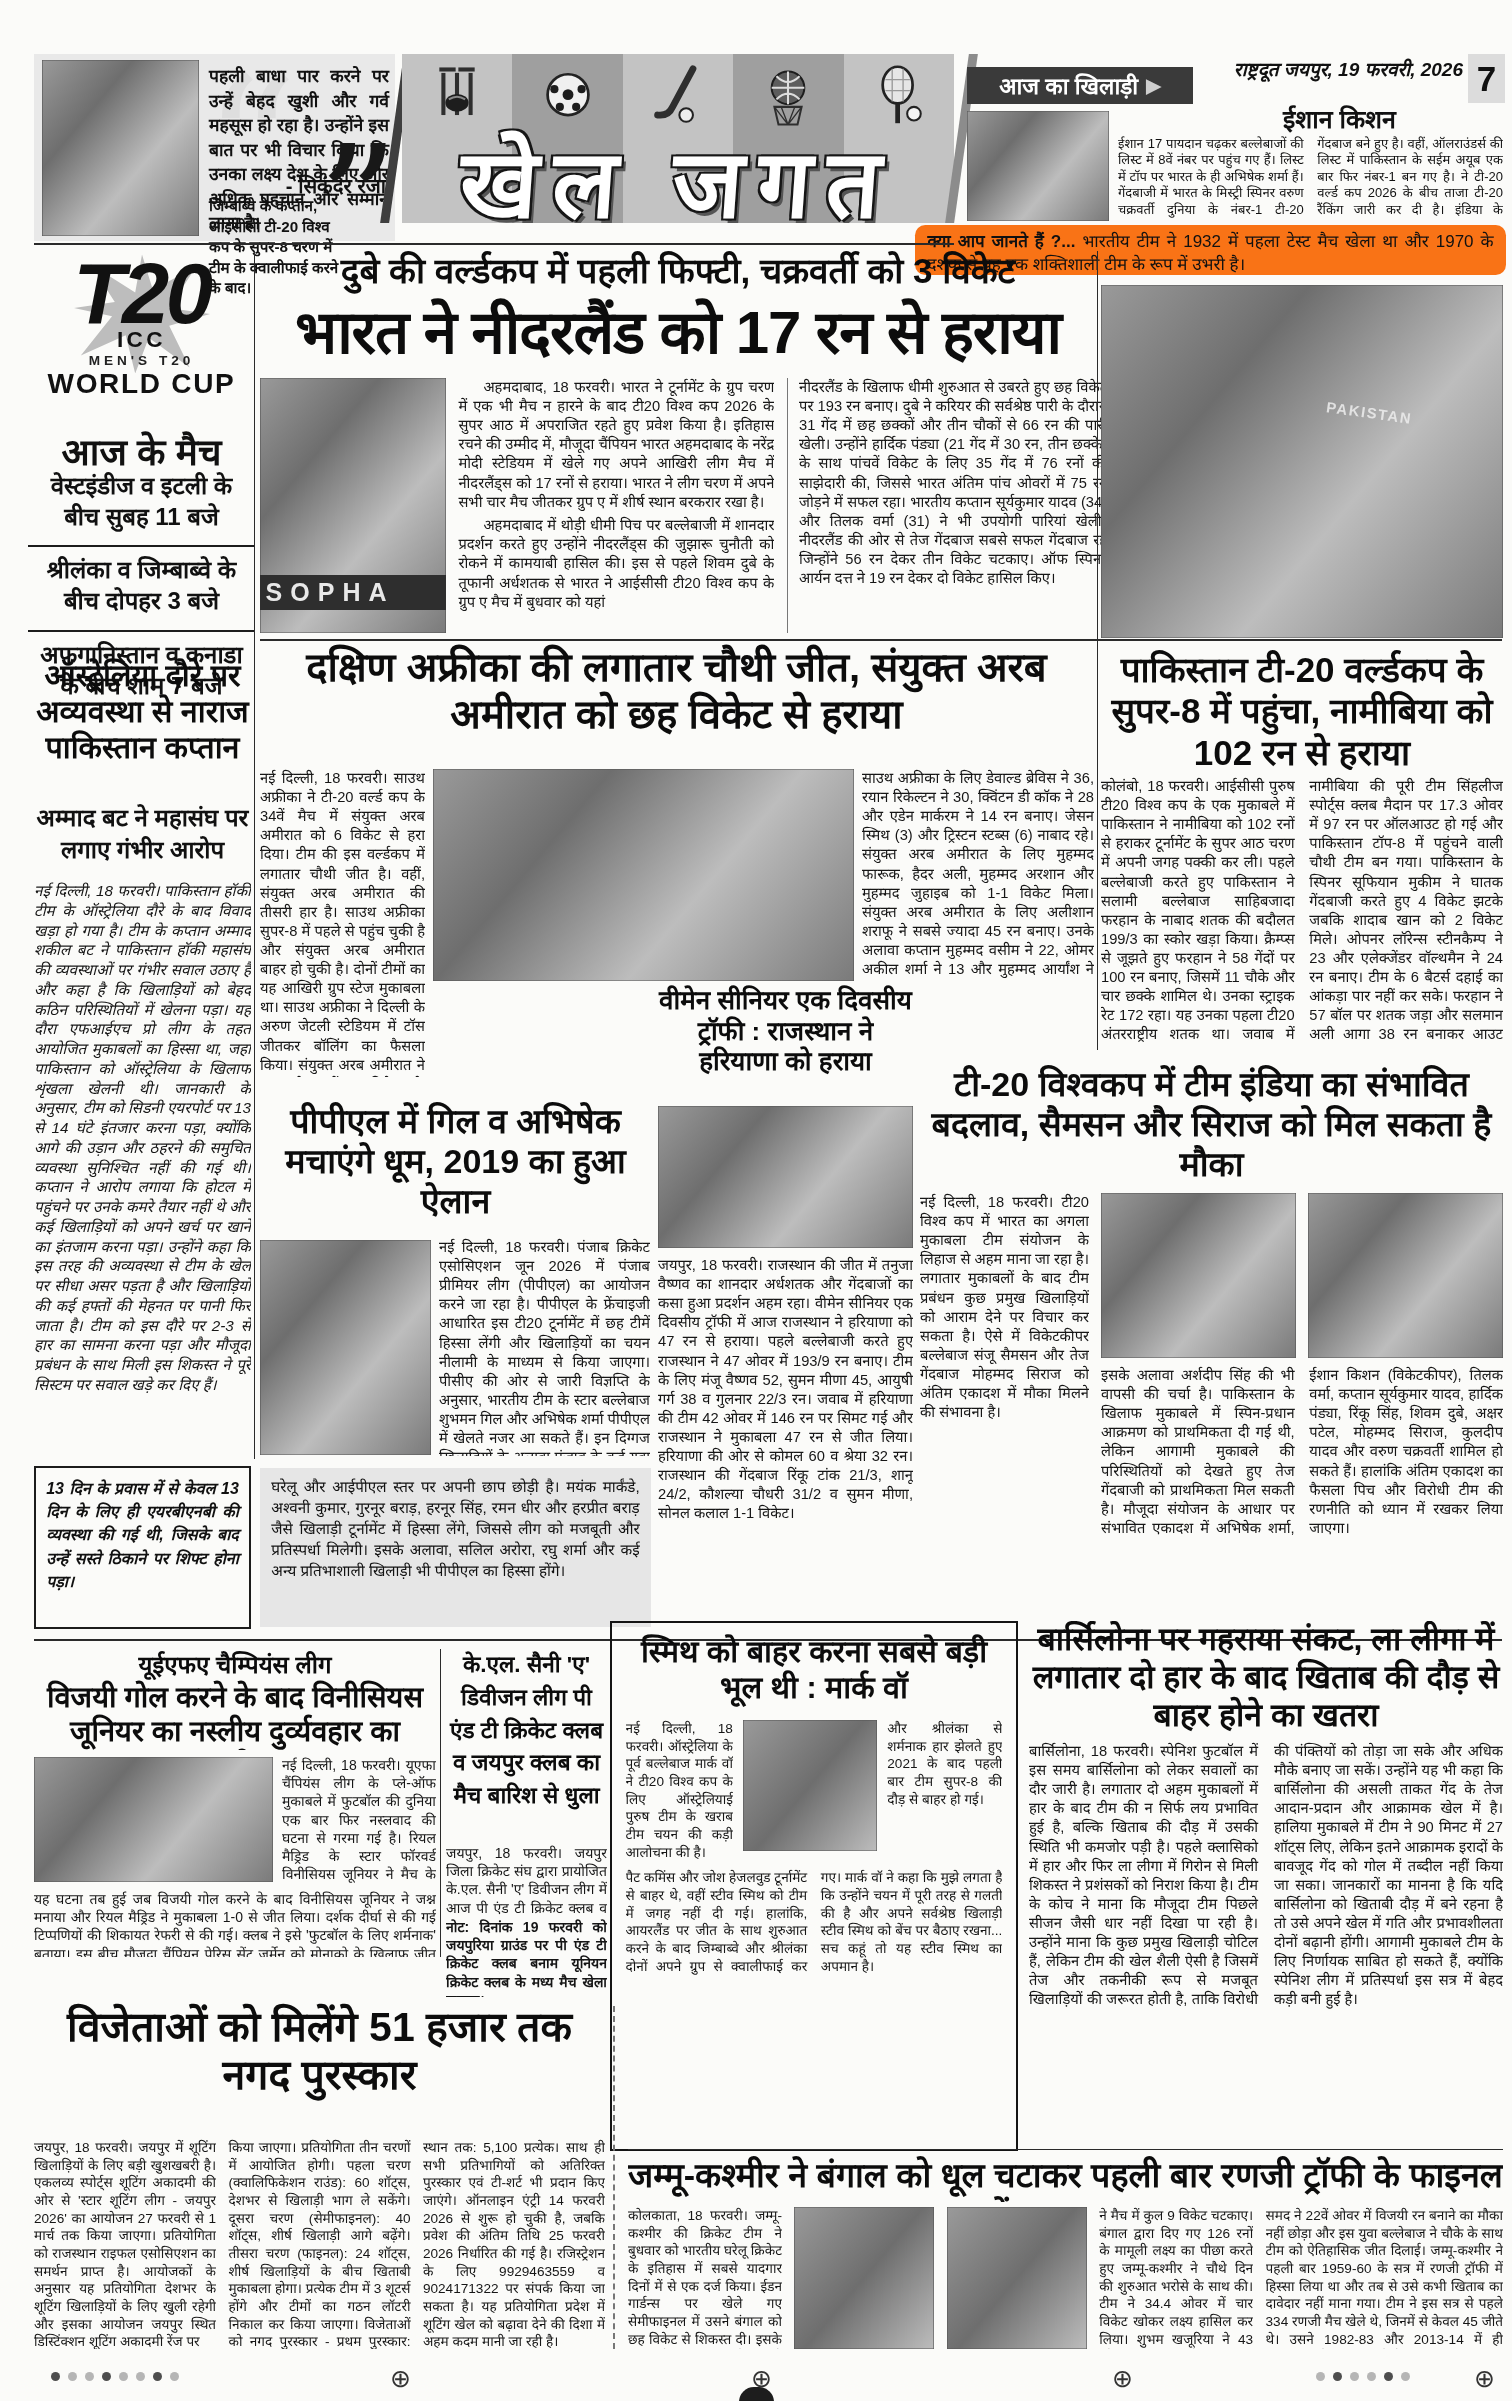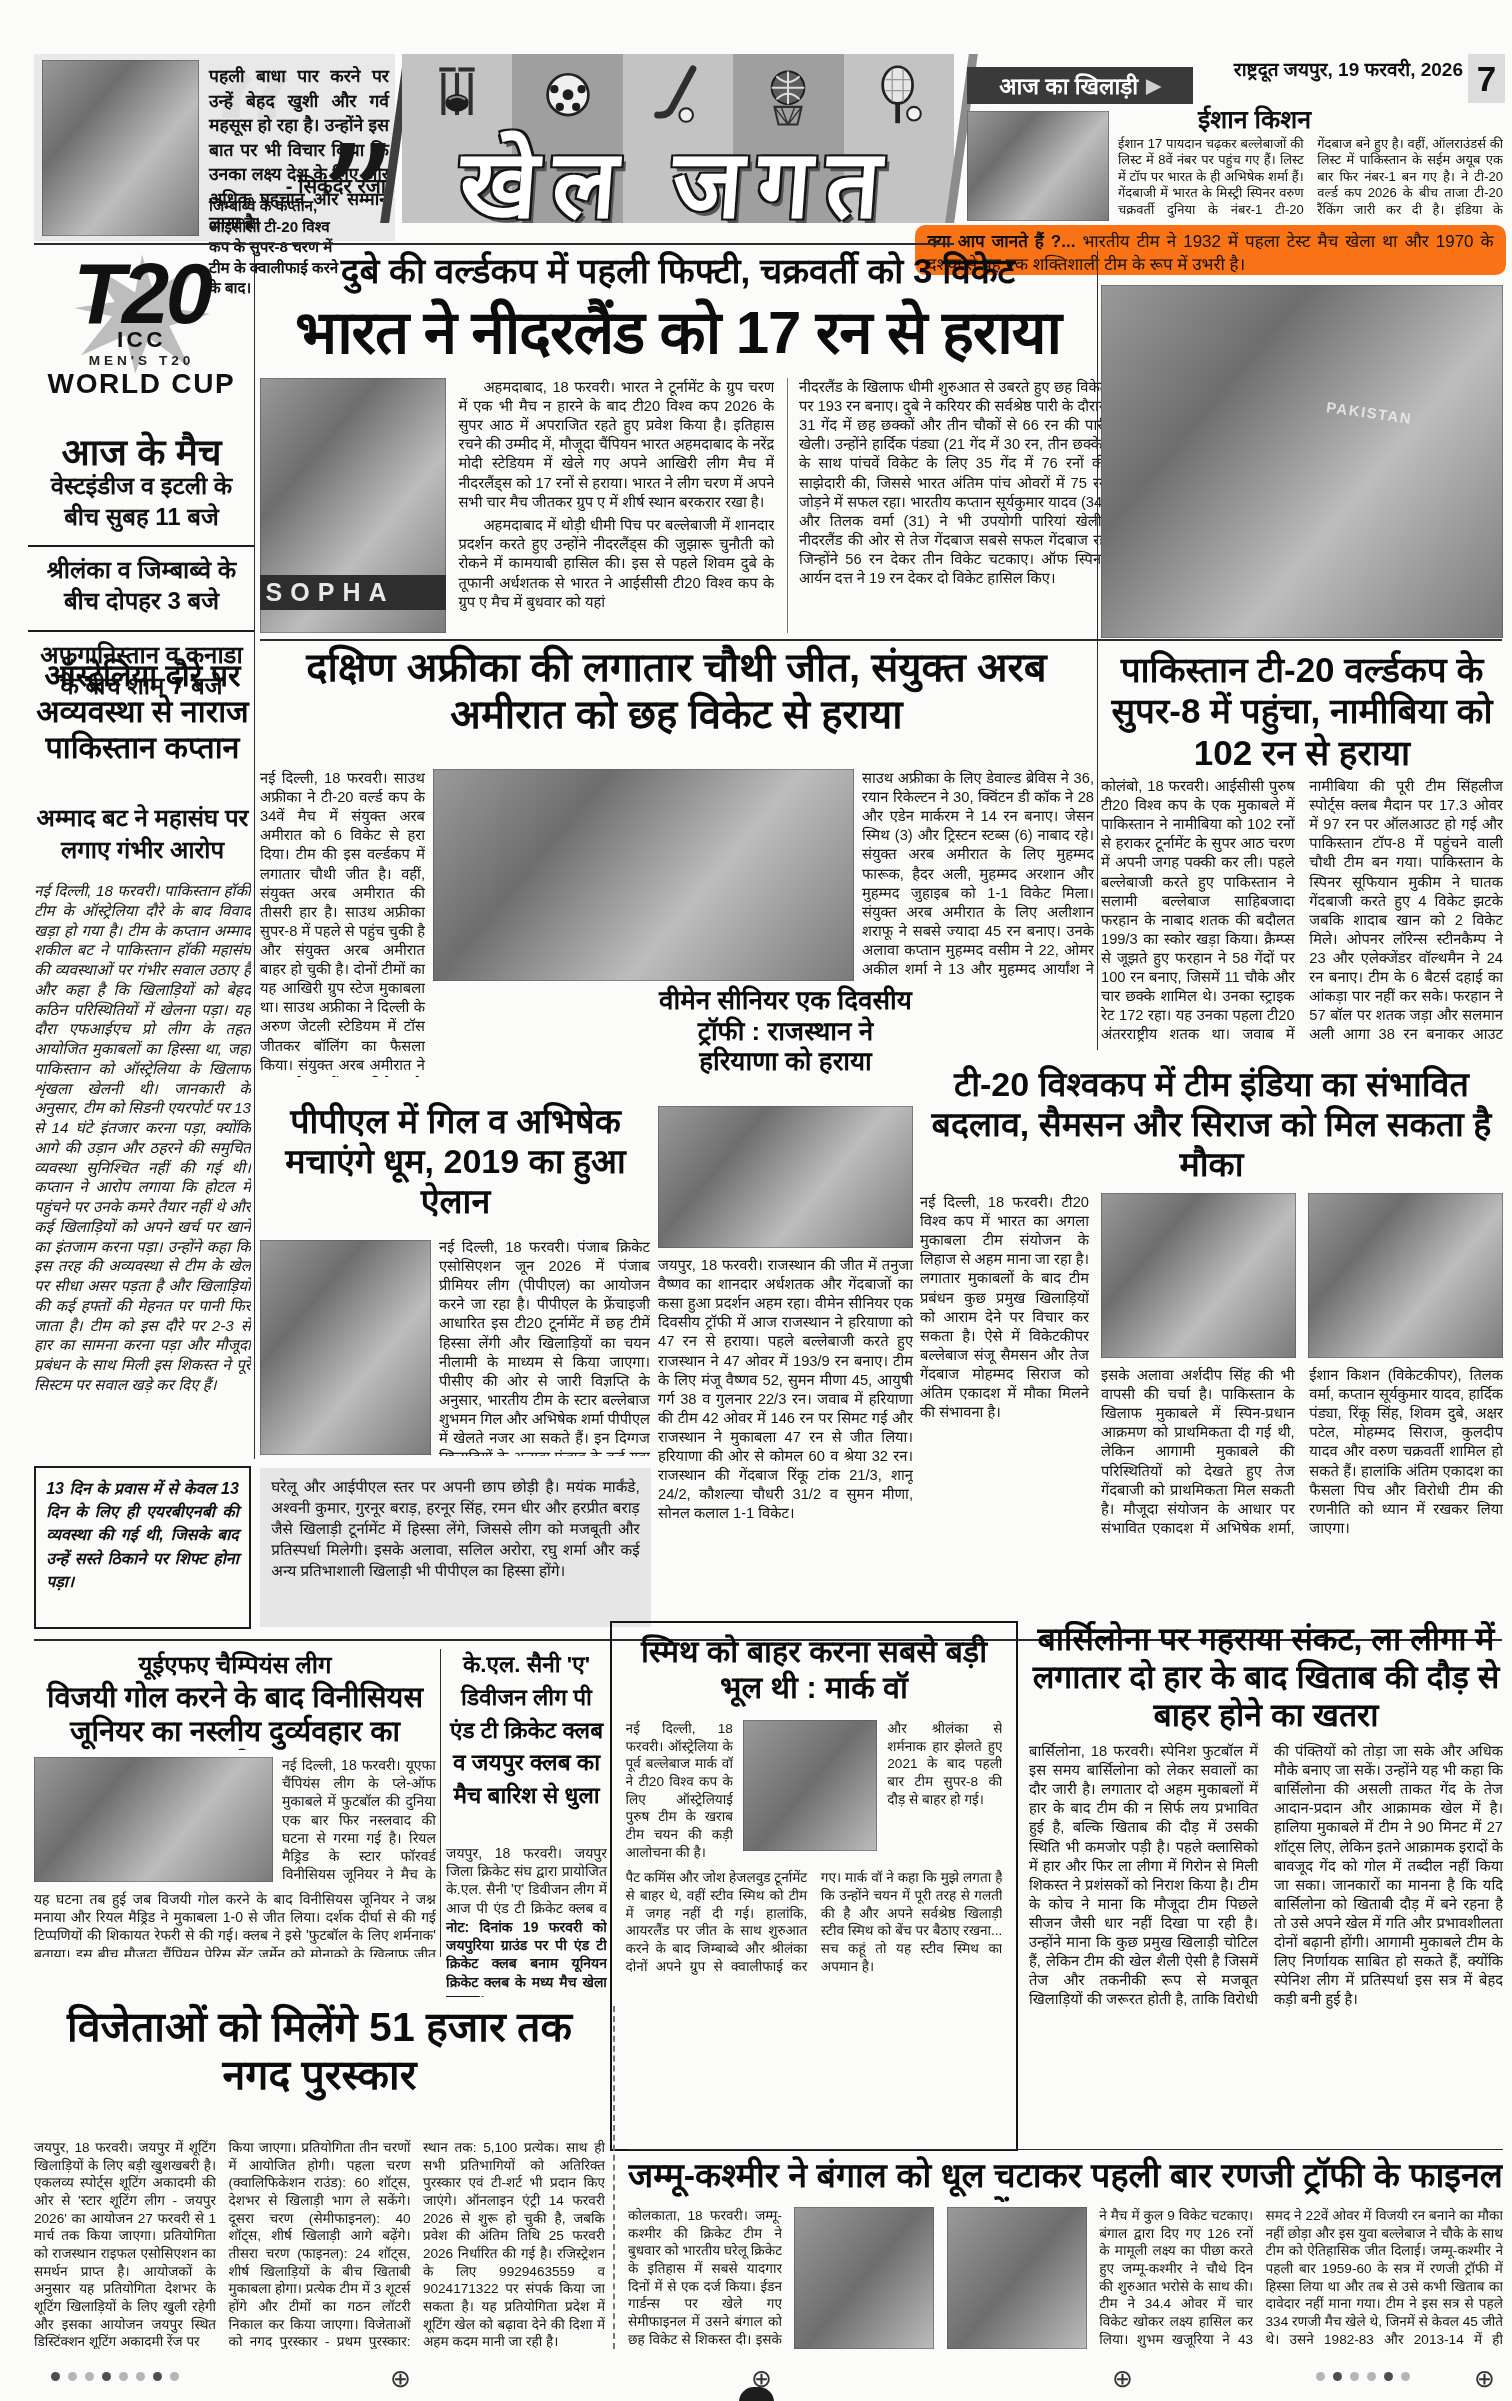--- a/index.html
+++ b/index.html
@@ -26,22 +26,22 @@
   .mh-stripes{position:absolute;inset:0;display:flex;}
   .mh-stripe{flex:1;display:flex;justify-content:center;padding-top:8px;}
   .mh-stripe:nth-child(odd){background:#c3c3c3;}
   .mh-stripe:nth-child(even){background:#9f9f9f;}
   .mh-stripe svg{width:68px;height:68px;}
   .mh-title{position:absolute;left:0;right:0;top:61px;text-align:center;font-size:95px;font-weight:900;color:#fff;letter-spacing:14.7px;
     text-shadow:2.3px 2.3px 0 #161616,-2.3px -2.3px 0 #161616,2.3px -2.3px 0 #161616,-2.3px 2.3px 0 #161616,4.5px 4.5px 0 #555;transform:skewX(-4deg);}
   .slant{position:absolute;width:9px;background:#3f3f3f;transform:skewX(-8deg);}
   .tp-label{left:967px;top:67px;width:226px;height:37px;background:#3a3a3a;color:#fff;display:flex;align-items:center;justify-content:center;gap:8px;font-size:22.6px;font-weight:800;}
   .tp-arrow{color:#cfcfcf;font-size:19px;}
-  .tp-name{left:1198px;top:101px;width:198px;height:32px;font-size:25px;font-weight:900;text-align:left;}
-  .dateline{left:1220px;top:56px;width:243px;height:27px;font-size:19px;font-weight:800;text-align:right;}
+  .tp-name{left:1198px;top:101px;width:198px;height:32px;font-size:25px;font-weight:900;text-align:right;}
+  .dateline{left:1220px;top:56px;width:243px;height:27px;font-size:19px;font-weight:800;text-align:right;font-style:italic;}
   .pageno{left:1468px;top:54px;width:37px;height:49px;background:#dcdcdc;font-size:35px;font-weight:900;display:flex;align-items:center;justify-content:center;}
   .tp-photo{left:967px;top:111px;width:142px;height:110px;}
   .tp-body{left:1118px;top:136px;width:385px;height:85px;column-count:2;column-gap:13.6px;font-size:13px;line-height:1.26;text-align:justify;overflow:hidden;}
   .dyk{left:915px;top:225px;width:591px;height:50px;background:#f97316;border-radius:10.2px;padding:5.6px 12.4px;box-sizing:border-box;font-size:17px;line-height:1.35;text-align:justify;overflow:hidden;}
   .dyk b{font-weight:900;}
   
   .t20logo{left:34px;top:251px;width:215px;height:169px;text-align:center;overflow:hidden;}
   .t20burst{position:absolute;left:40px;top:3.4px;width:136px;height:119px;background:#bdbdbd;clip-path:polygon(50% 0,58% 30%,90% 10%,70% 45%,100% 50%,70% 60%,85% 95%,55% 70%,45% 100%,38% 68%,5% 85%,28% 52%,0 45%,30% 40%,12% 8%,45% 32%);}
   .t20txt{position:relative;font-size:85px;font-weight:900;font-style:italic;letter-spacing:-3.4px;line-height:1;}
   .t20icc{position:relative;font-size:22.6px;font-weight:900;letter-spacing:3.4px;margin-top:-9px;}

